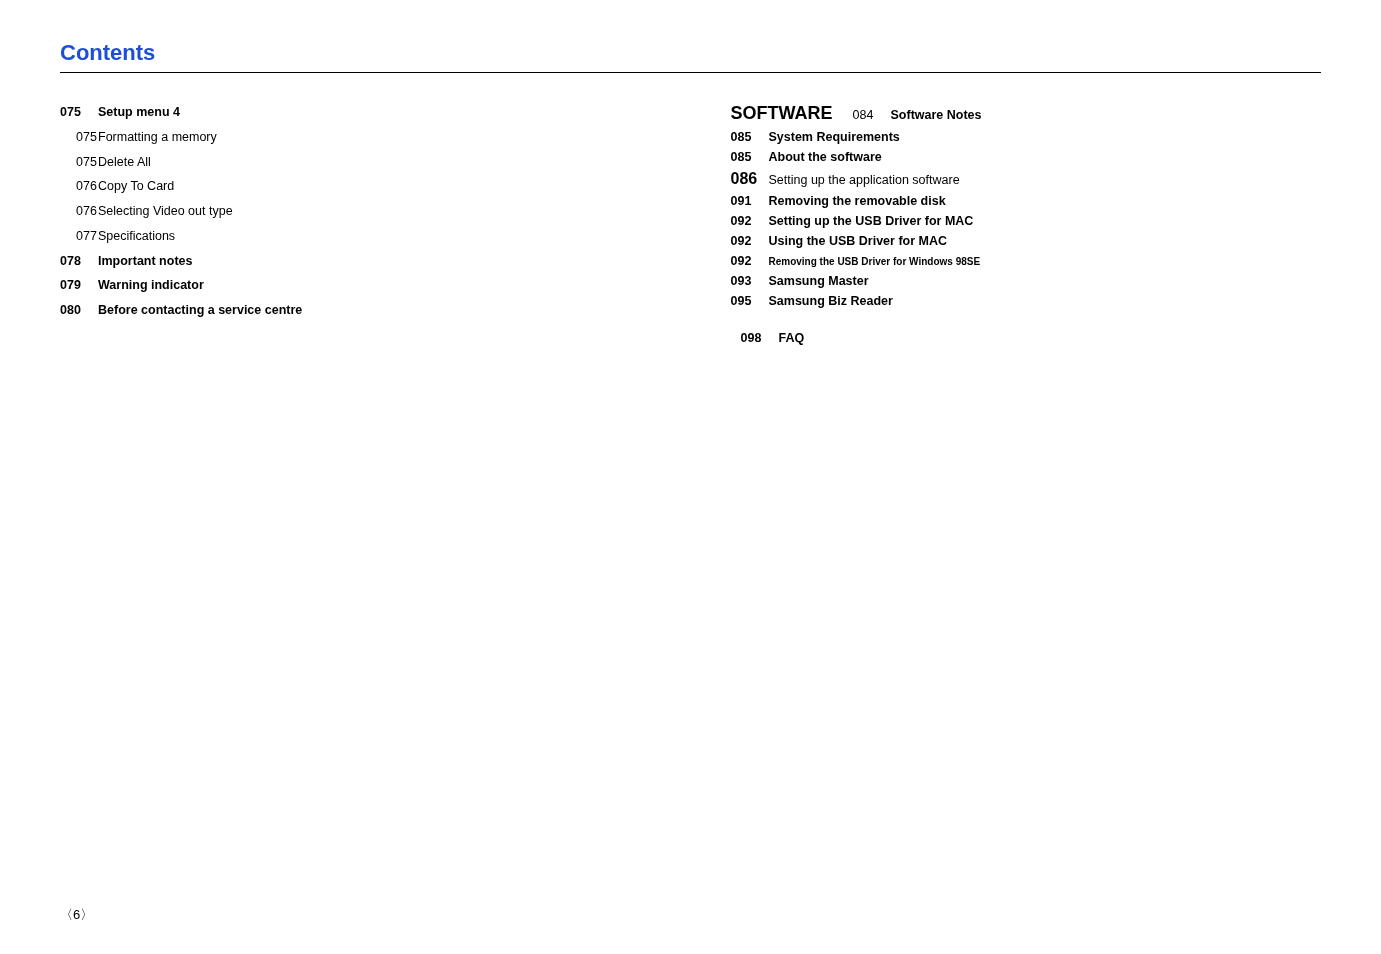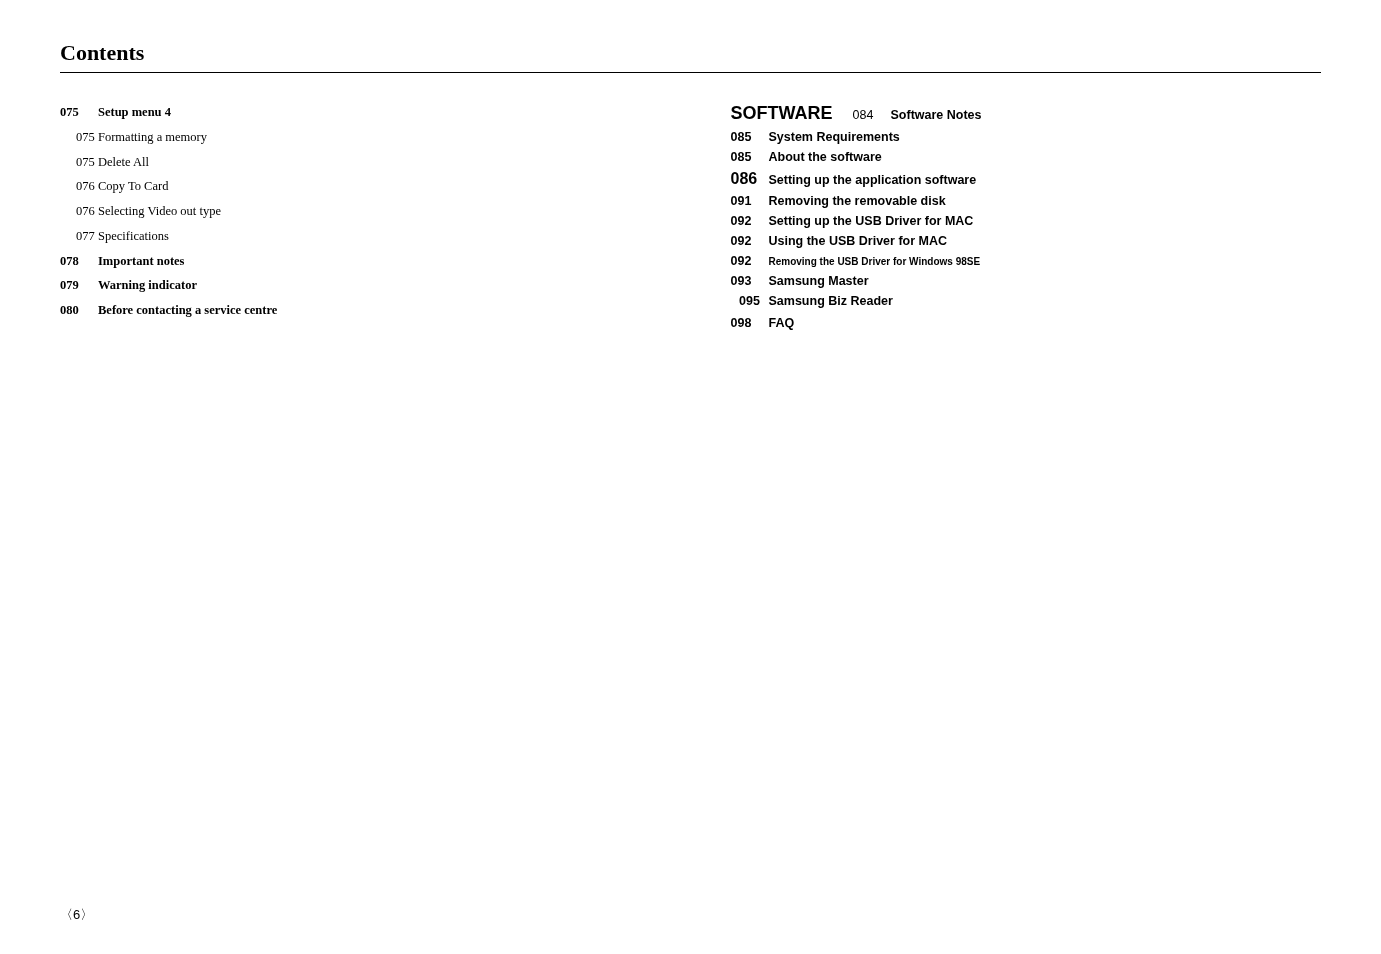--- a/index.html
+++ b/index.html
@@ -14,41 +14,39 @@
       font-size: 13px;
       color: #000000;
       width: 1381px;
       min-height: 954px;
       padding: 40px 60px;
     }
 
     .page-title {
       font-size: 22px;
       font-weight: bold;
-      color: #000000;
+      color: #1d4ed8;
       margin-bottom: 6px;
-      font-family: Liberation Serif, serif;
     }
 
     .title-divider {
       border: none;
       border-top: 1.5px solid #000000;
       margin-bottom: 30px;
     }
 
     .contents-layout {
       display: flex;
       gap: 0;
       width: 100%;
     }
 
     .left-column {
       width: 50%;
       padding-right: 40px;
-      font-family: Liberation Serif, serif;
     }
 
     .right-column {
       width: 50%;
       padding-left: 40px;
     }
 
     .toc-entry {
       display: flex;
       align-items: baseline;
@@ -151,21 +149,21 @@
       <div style="display: flex; align-items: baseline; margin-bottom: 6px;">
         <span class="page-num" style="min-width: 38px; font-weight: bold; font-size: 12.5px; flex-shrink: 0;">085</span>
         <span style="font-weight: bold; font-size: 12.5px;">System Requirements</span>
       </div>
       <div style="display: flex; align-items: baseline; margin-bottom: 6px;">
         <span class="page-num" style="min-width: 38px; font-weight: bold; font-size: 12.5px; flex-shrink: 0;">085</span>
         <span style="font-weight: bold; font-size: 12.5px;">About the software</span>
       </div>
       <div style="display: flex; align-items: baseline; margin-bottom: 6px;">
         <span class="page-num" style="min-width: 38px; font-weight: bold; font-size: 16px; flex-shrink: 0;">086</span>
-        <span style="font-weight: bold; font-size: 12.5px;">Setting up the application software</span>
+        <span style="font-weight: normal; font-size: 12.5px;">Setting up the application software</span>
       </div>
       <div style="display: flex; align-items: baseline; margin-bottom: 6px;">
         <span class="page-num" style="min-width: 38px; font-weight: bold; font-size: 12.5px; flex-shrink: 0;">091</span>
         <span style="font-weight: bold; font-size: 12.5px;">Removing the removable disk</span>
       </div>
       <div style="display: flex; align-items: baseline; margin-bottom: 6px;">
         <span class="page-num" style="min-width: 38px; font-weight: bold; font-size: 12.5px; flex-shrink: 0;">092</span>
         <span style="font-weight: bold; font-size: 12.5px;">Setting up the USB Driver for MAC</span>
       </div>
       <div style="display: flex; align-items: baseline; margin-bottom: 6px;">
@@ -173,24 +171,24 @@
         <span style="font-weight: bold; font-size: 12.5px;">Using the USB Driver for MAC</span>
       </div>
       <div style="display: flex; align-items: baseline; margin-bottom: 6px;">
         <span class="page-num" style="min-width: 38px; font-weight: bold; font-size: 12.5px; flex-shrink: 0;">092</span>
         <span style="font-weight: bold; font-size: 10px;">Removing the USB Driver for Windows 98SE</span>
       </div>
       <div style="display: flex; align-items: baseline; margin-bottom: 6px;">
         <span class="page-num" style="min-width: 38px; font-weight: bold; font-size: 12.5px; flex-shrink: 0;">093</span>
         <span style="font-weight: bold; font-size: 12.5px;">Samsung Master</span>
       </div>
-      <div style="display: flex; align-items: baseline; margin-bottom: 8px; text-align: center;">
+      <div style="display: flex; align-items: baseline; margin-bottom: 23px;">
         <span class="page-num" style="min-width: 38px; font-weight: bold; font-size: 12.5px; flex-shrink: 0;">095</span>
         <span style="font-weight: bold; font-size: 12.5px;">Samsung Biz Reader</span>
       </div>
-      <div style="display: flex; align-items: baseline; margin-bottom: 6px;">
+      <div style="display: flex; align-items: baseline; margin-bottom: 6px; margin-left: 10px;">
         <span class="page-num" style="min-width: 38px; font-weight: bold; font-size: 12.5px; flex-shrink: 0;">098</span>
         <span style="font-weight: bold; font-size: 12.5px;">FAQ</span>
       </div>
     </div>
 </div>
 
 <div class="page-footer">〈6〉</div>
 
 </body></html>

